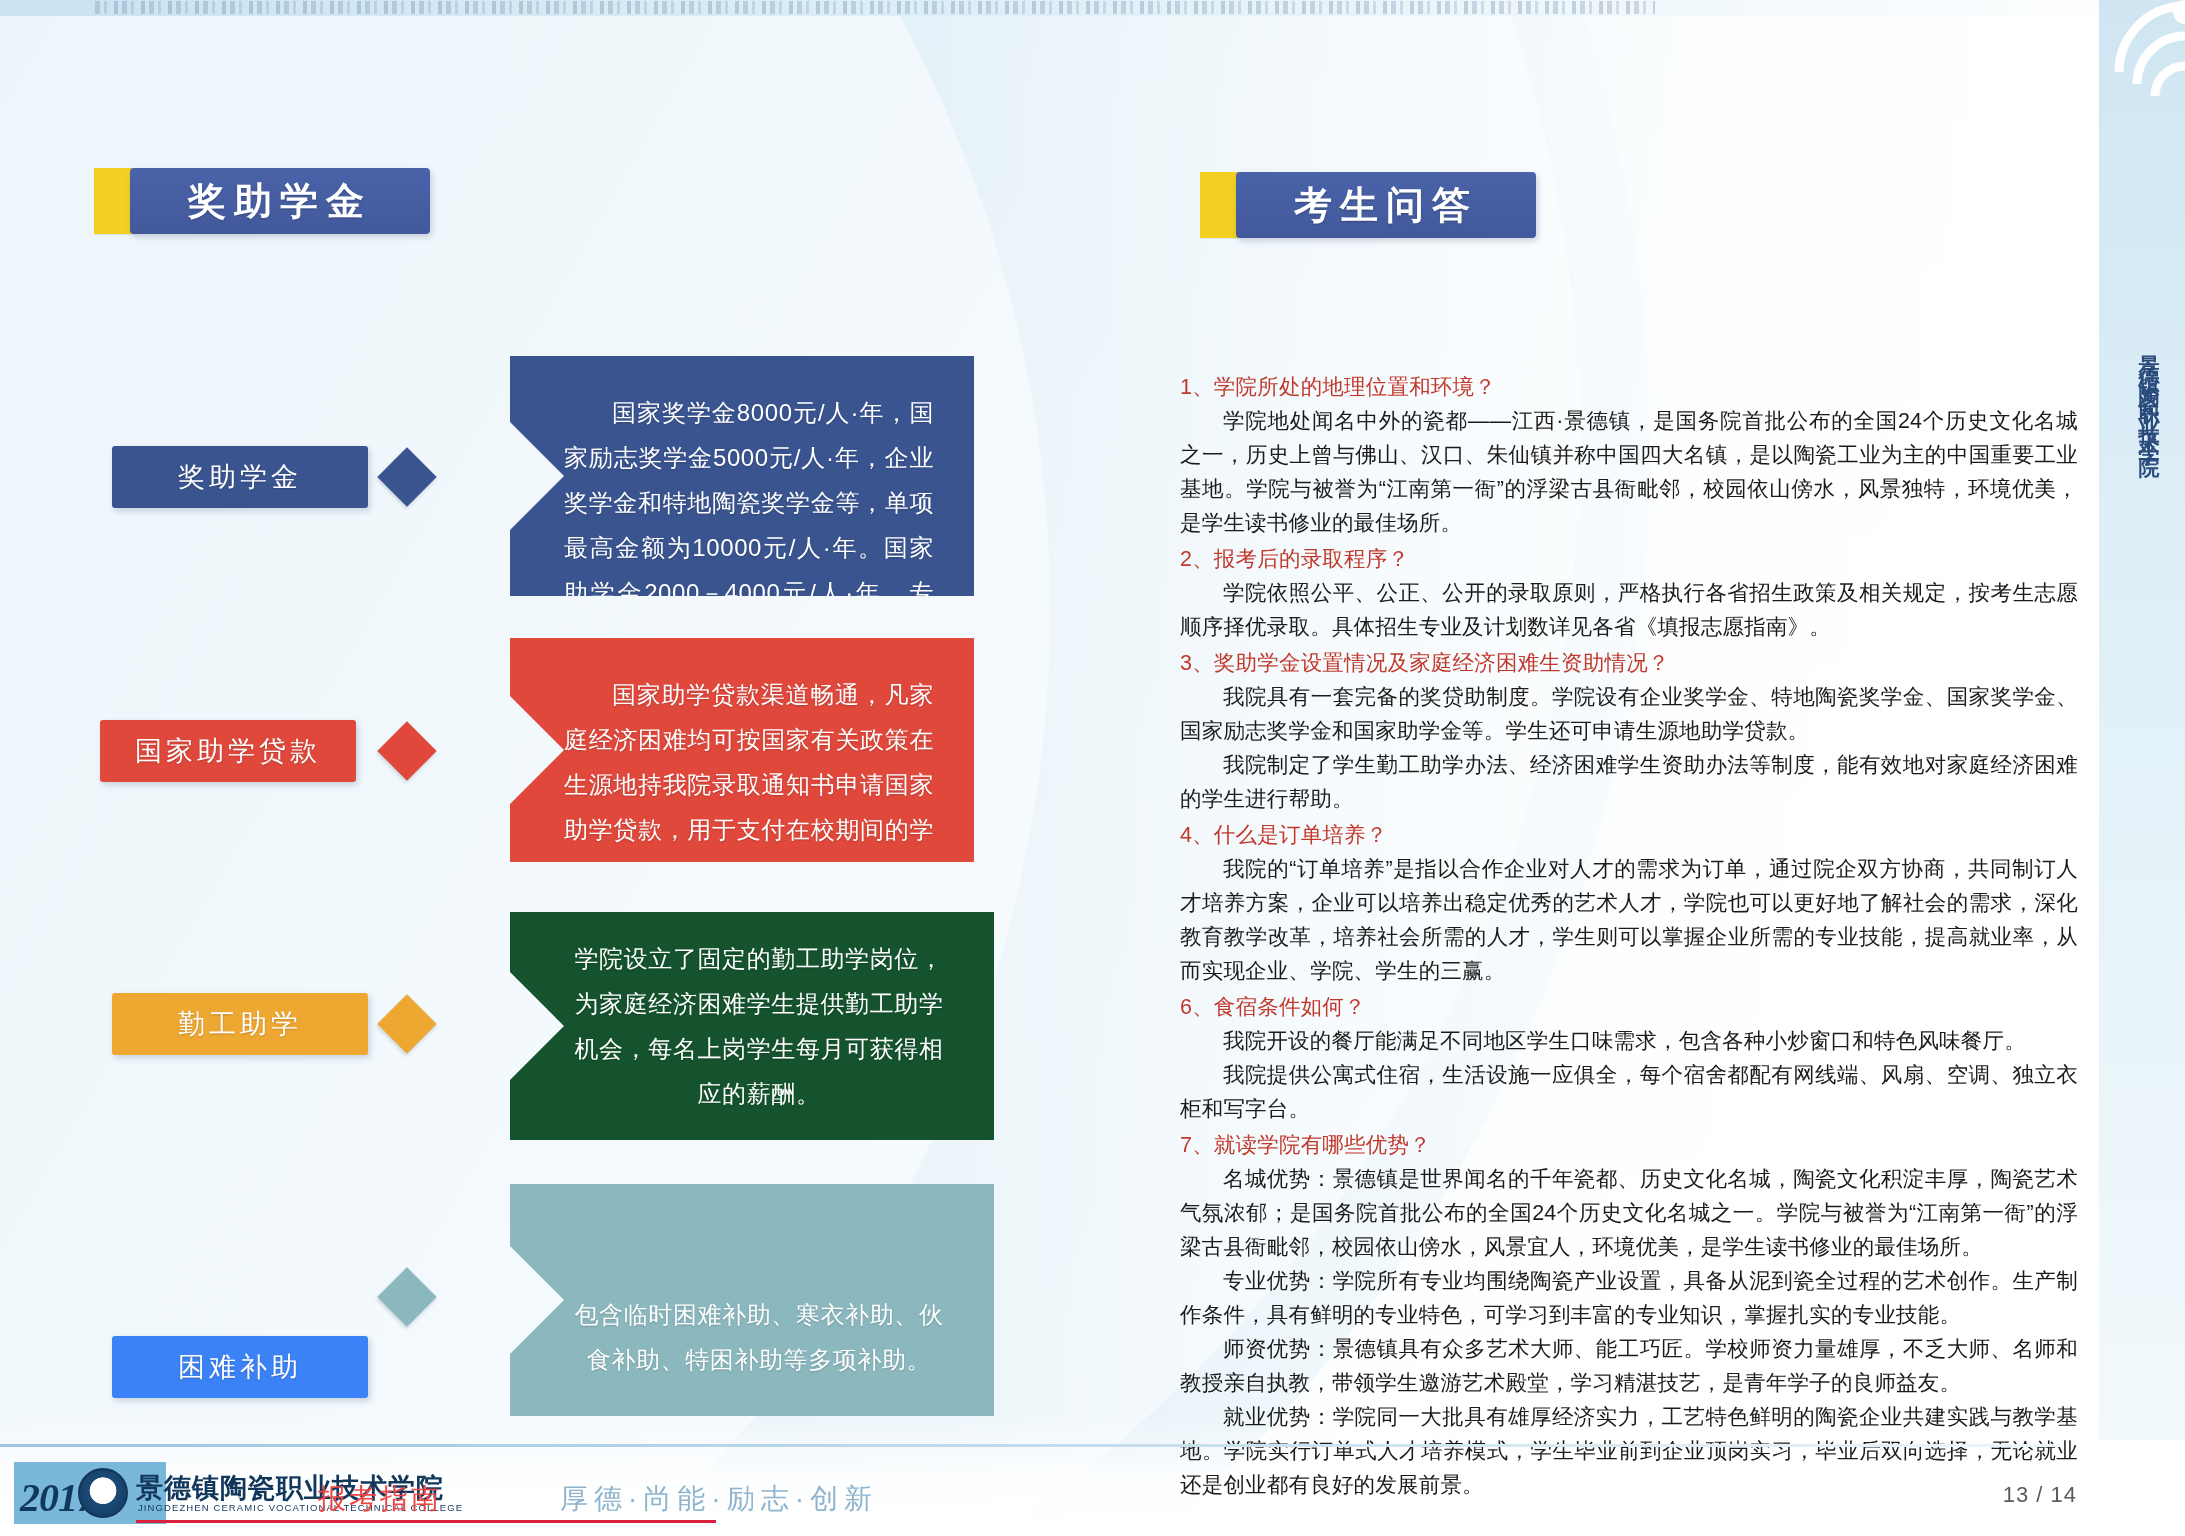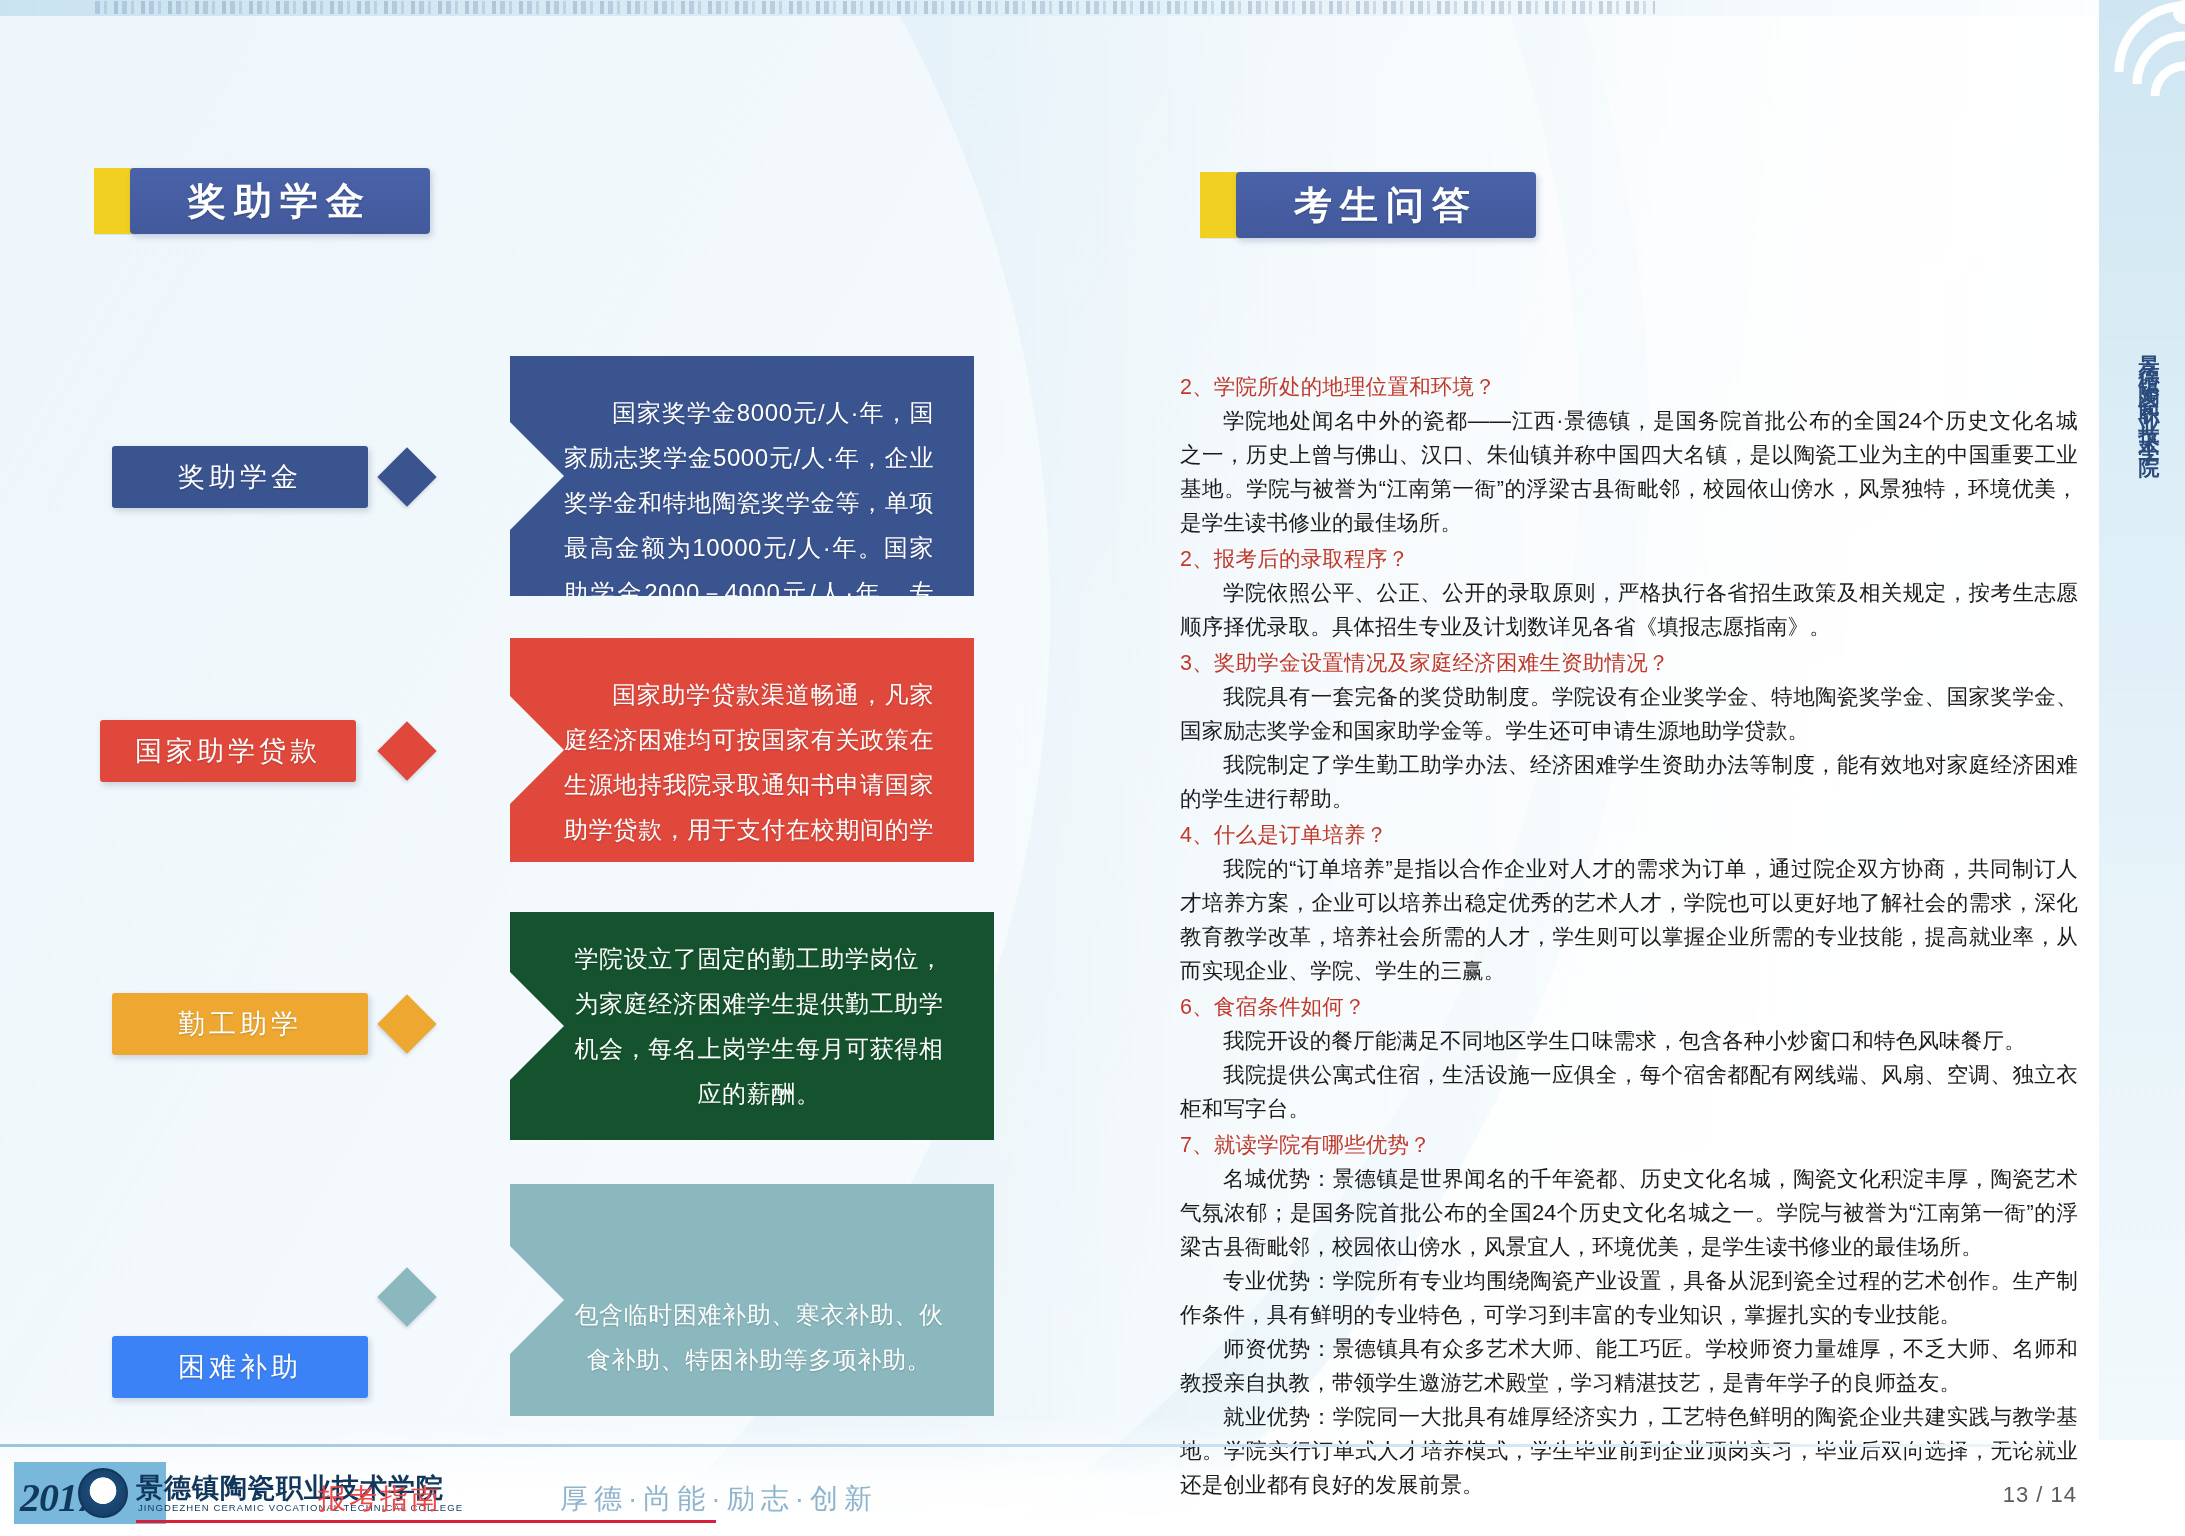--- a/index.html
+++ b/index.html
@@ -281,21 +281,21 @@
     <div class="sch-label" style="left:112px; top:1336px; background:#3b82f6;">困难补助</div>
     <div class="sch-diamond" style="left:386px; top:1276px; background:#8bb8be;"></div>
     <div class="sch-card arrow-shape center" style="left:510px; top:1184px; width:484px; height:232px; background:#8bb8be;
                 display:flex; align-items:flex-end;">
       <p>包含临时困难补助、寒衣补助、伙食补助、特困补助等多项补助。</p>
     </div>
   </div>
 
   <div id="qa">
     <div>
-      <div class="qa-q">2、学院所处的地理位置和环境？</div>
+      <div class="qa-q">1、学院所处的地理位置和环境？</div>
       <div class="qa-a">学院地处闻名中外的瓷都——江西·景德镇，是国务院首批公布的全国24个历史文化名城之一，历史上曾与佛山、汉口、朱仙镇并称中国四大名镇，是以陶瓷工业为主的中国重要工业基地。学院与被誉为“江南第一衙”的浮梁古县衙毗邻，校园依山傍水，风景独特，环境优美，是学生读书修业的最佳场所。</div>
     </div>
     <div>
       <div class="qa-q">2、报考后的录取程序？</div>
       <div class="qa-a">学院依照公平、公正、公开的录取原则，严格执行各省招生政策及相关规定，按考生志愿顺序择优录取。具体招生专业及计划数详见各省《填报志愿指南》。</div>
     </div>
     <div>
       <div class="qa-q">3、奖助学金设置情况及家庭经济困难生资助情况？</div>
       <div class="qa-a">我院具有一套完备的奖贷助制度。学院设有企业奖学金、特地陶瓷奖学金、国家奖学金、国家励志奖学金和国家助学金等。学生还可申请生源地助学贷款。</div>
       <div class="qa-a">我院制定了学生勤工助学办法、经济困难学生资助办法等制度，能有效地对家庭经济困难的学生进行帮助。</div>

